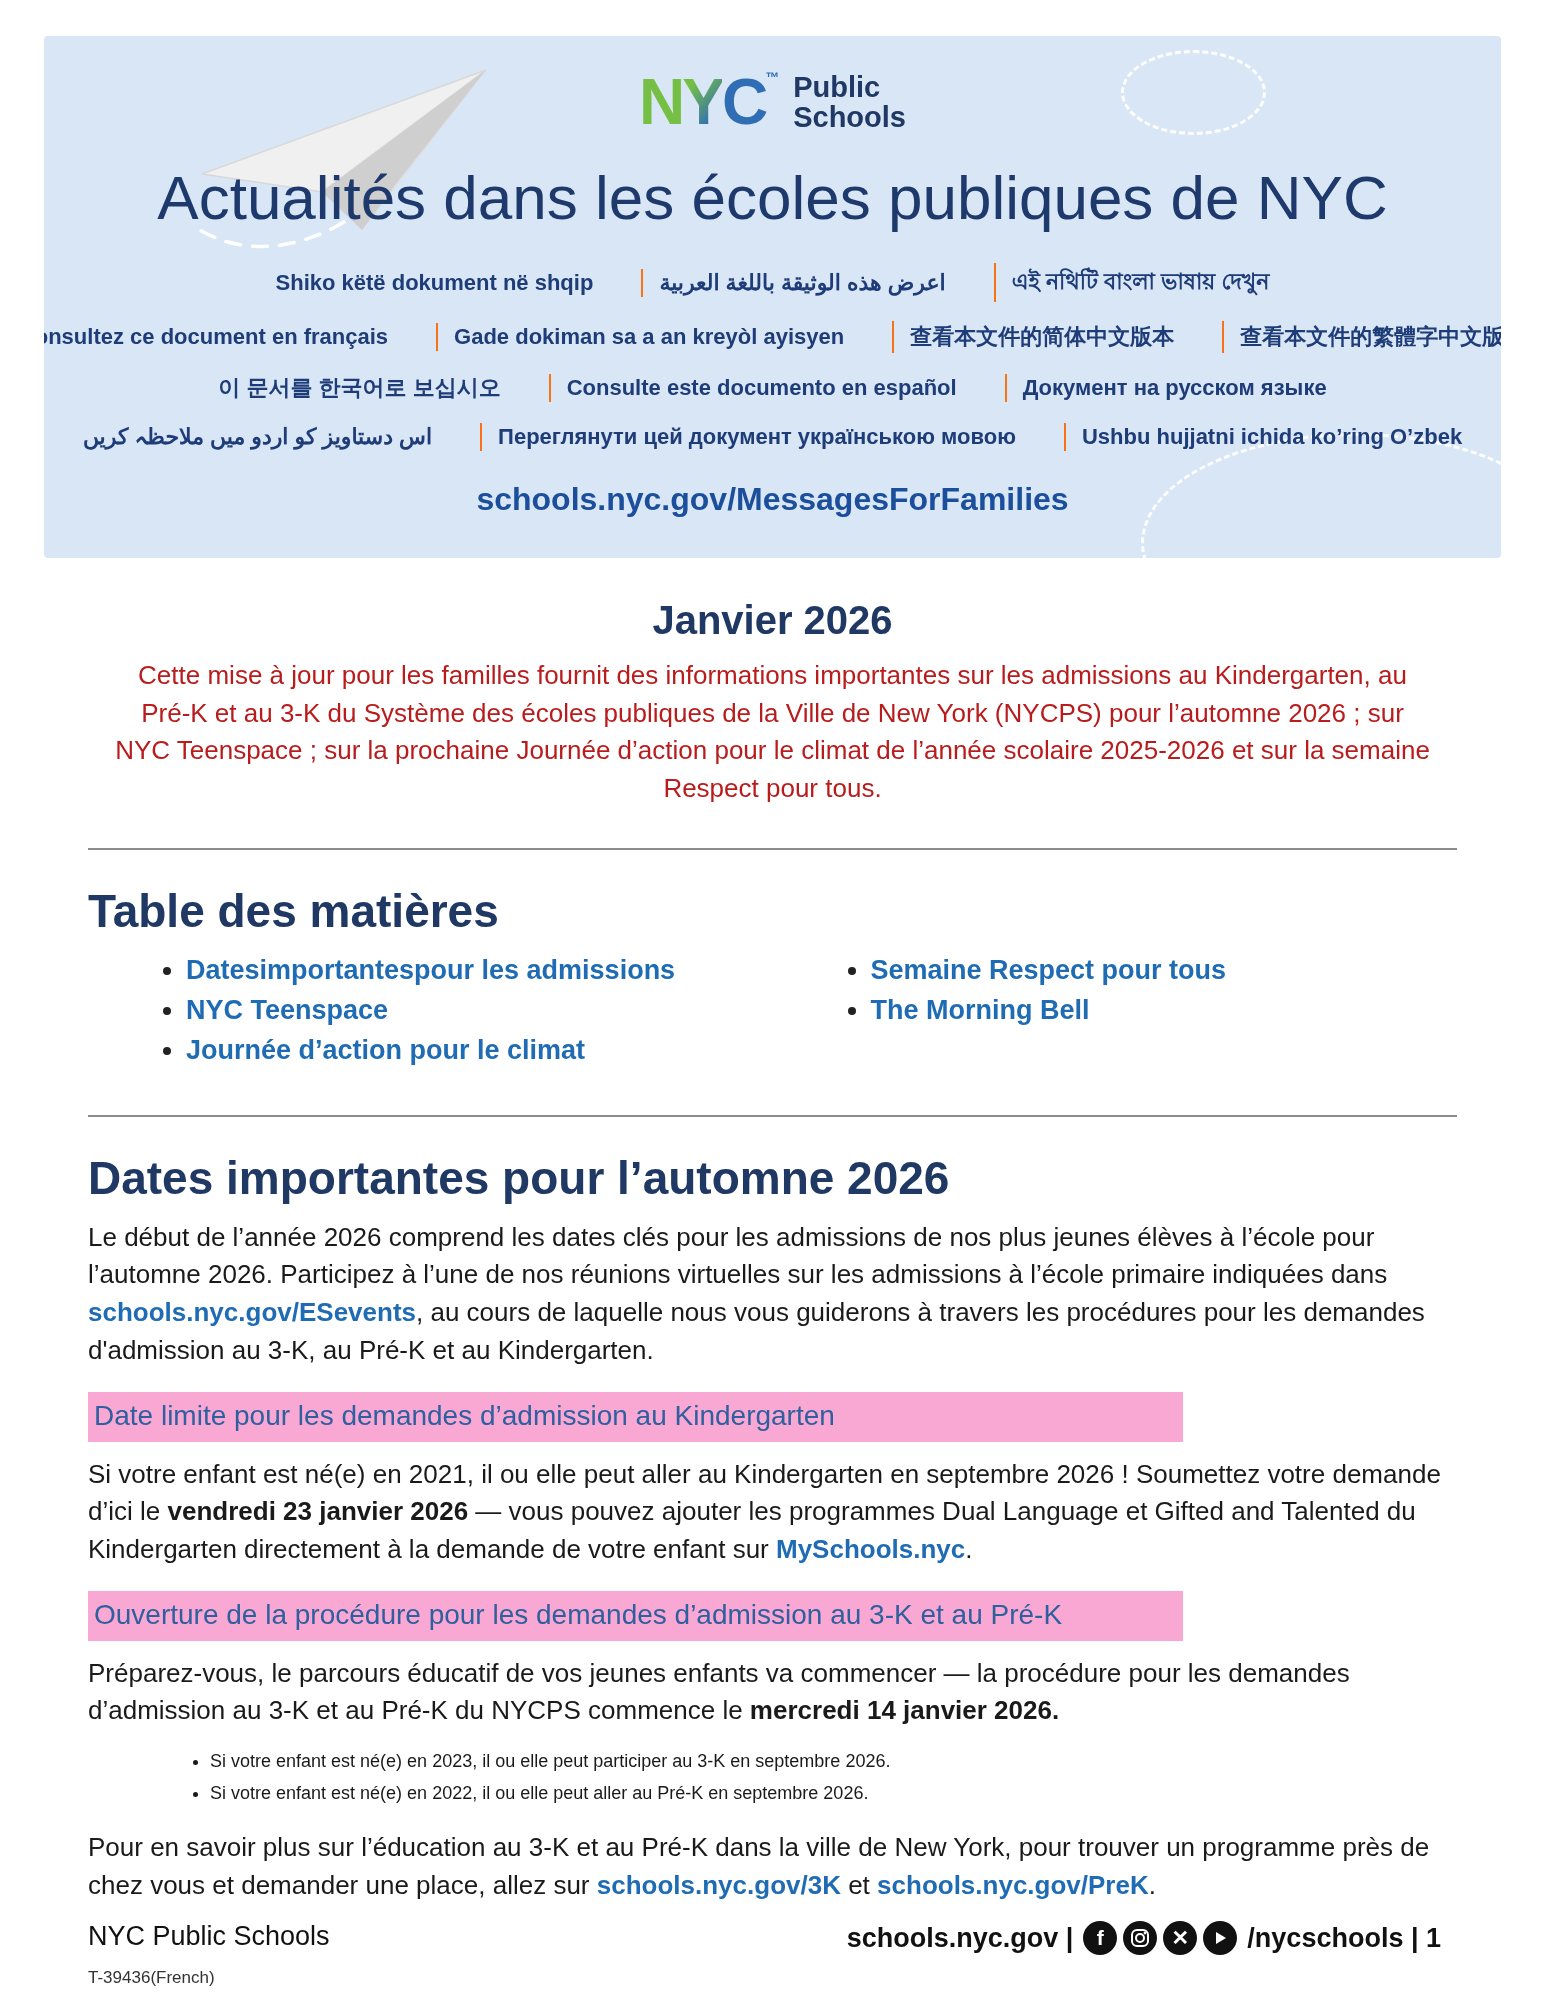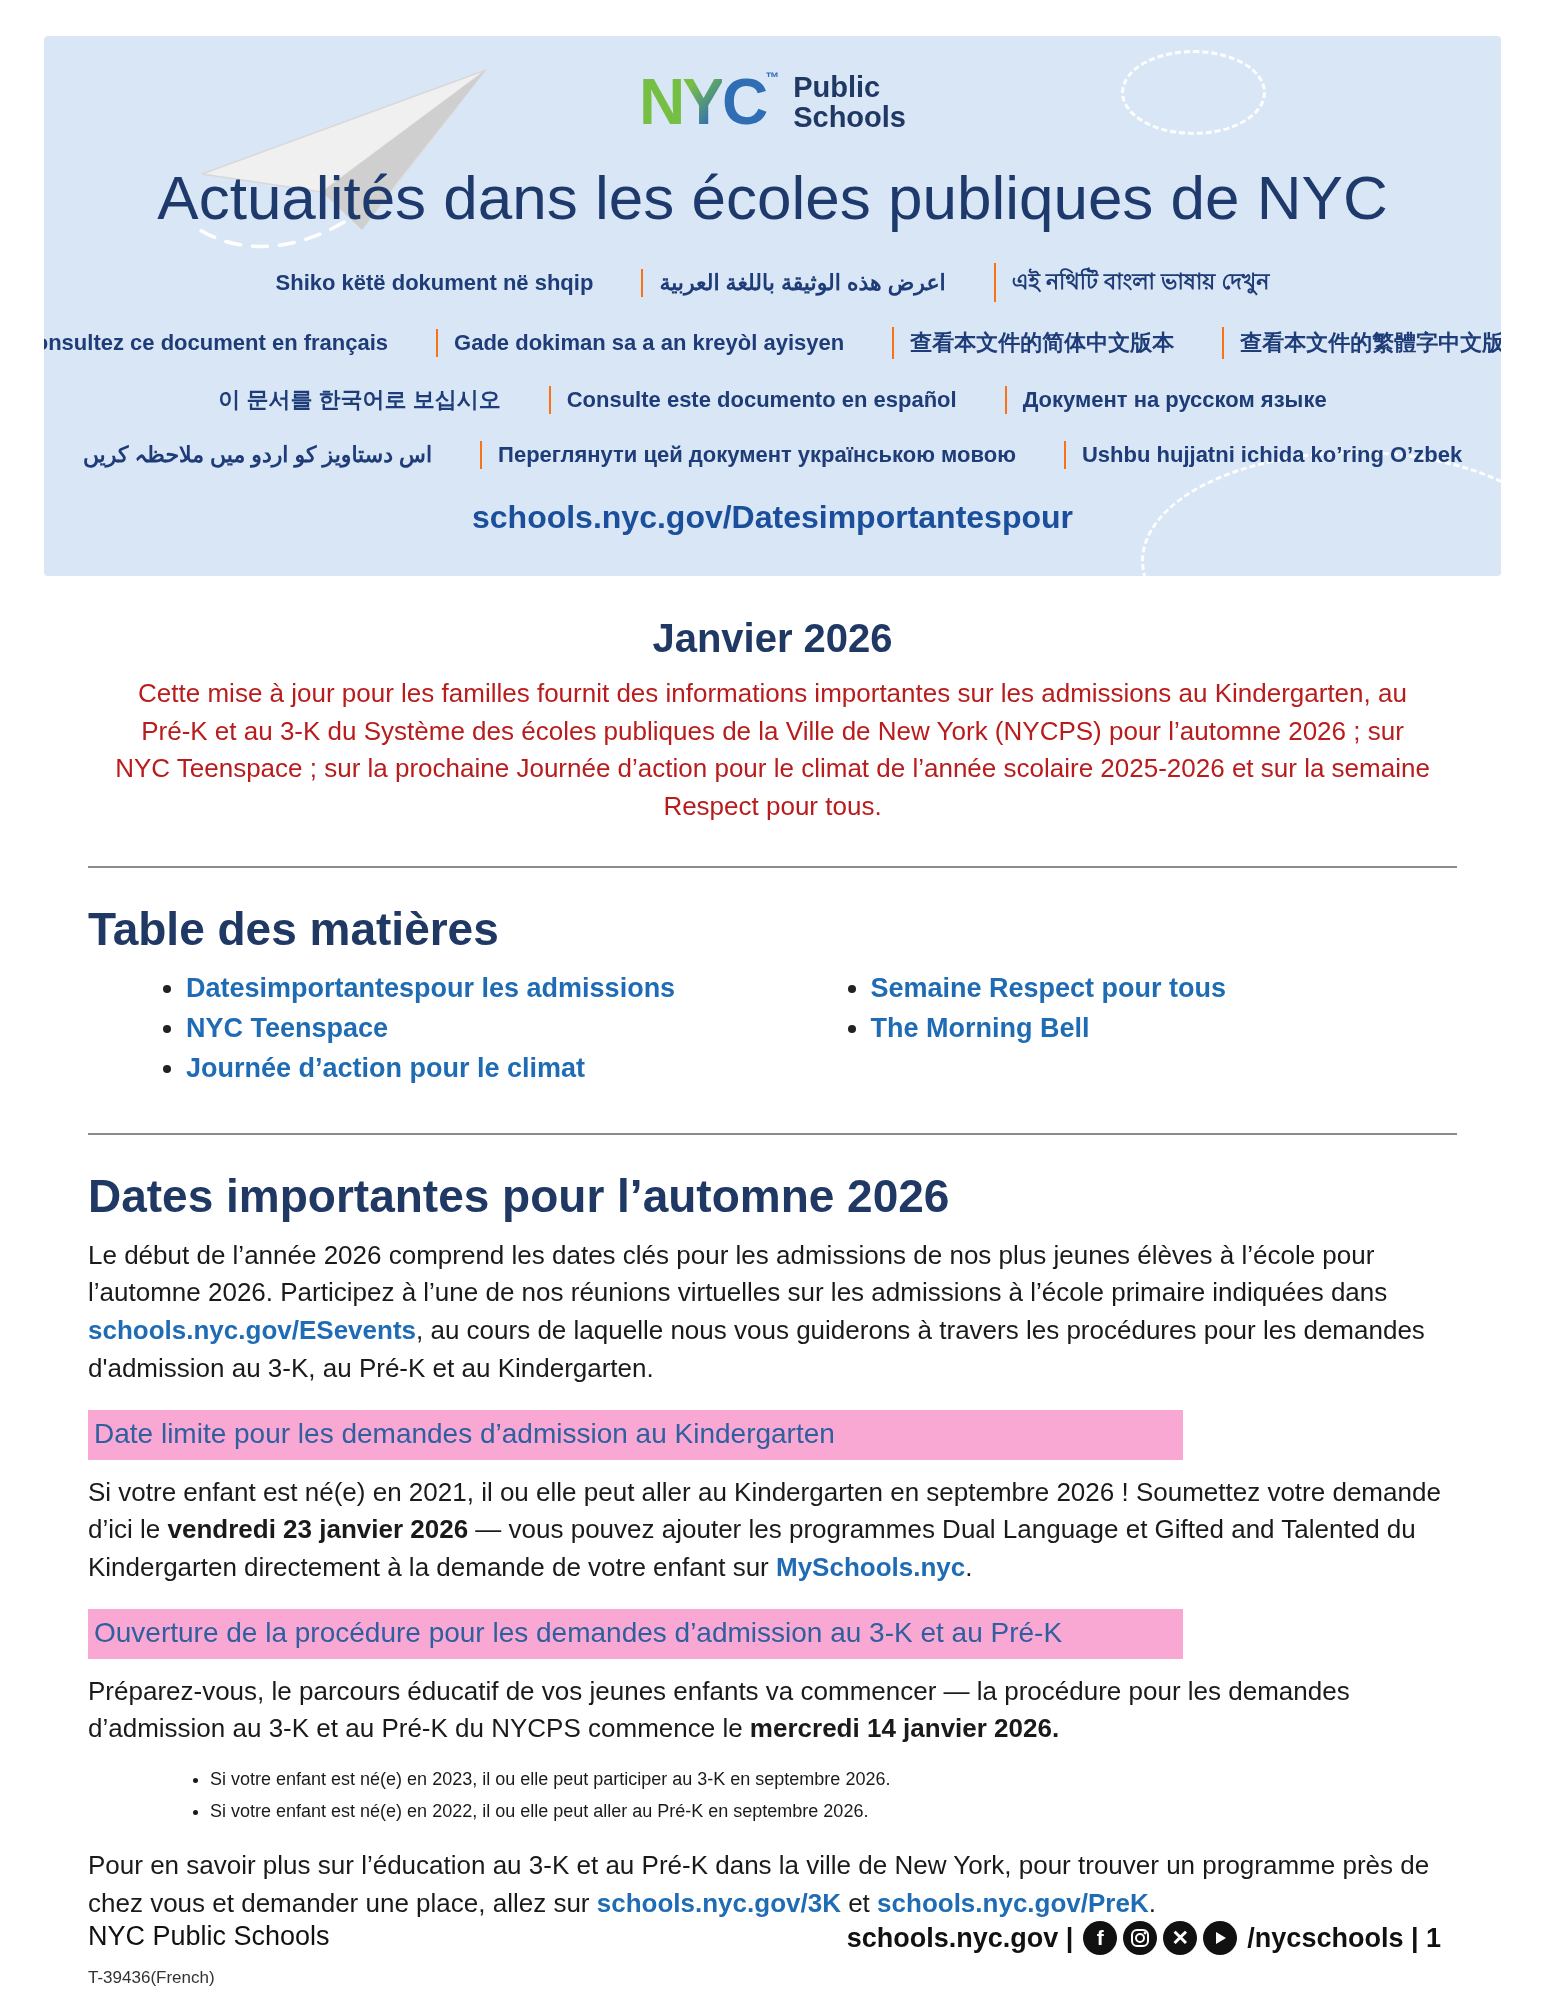--- a/index.html
+++ b/index.html
@@ -48,21 +48,21 @@
   .logo-tm { font-size: 14px; color: #2f6db5; vertical-align: top; font-weight: bold; letter-spacing: 0; }
   .logo-text { color: #1f3864; font-weight: bold; font-size: 29px; line-height: 1.05; text-align: left; }
 
   .hero-title {
     position: relative; z-index: 2;
     text-align: center; color: #1e3a6d;
     font-size: 62px; font-weight: 400;
     margin: 28px 0 0;
   }
 
-  .lang-table { position: relative; z-index: 2; margin-top: 30px; display: flex; flex-direction: column; gap: 25px; }
+  .lang-table { position: relative; z-index: 2; margin-top: 30px; display: flex; flex-direction: column; gap: 19px; }
   .lang-row { display: flex; justify-content: center; align-items: center; }
   .lang-item {
     color: #1e3c78; font-weight: bold; font-size: 22px;
     padding: 1px 16px; white-space: nowrap; cursor: pointer;
   }
   .lang-item + .lang-item { border-left: 2px solid #f97316; margin-left: 32px; }
 
   .families-link {
     position: relative; z-index: 2;
     text-align: center; margin-top: 30px;
@@ -156,21 +156,21 @@
         <span class="lang-item">Consulte este documento en español</span>
         <span class="lang-item">Документ на русском языке</span>
       </div>
       <div class="lang-row">
         <span class="lang-item">اس دستاویز کو اردو میں ملاحظہ کریں</span>
         <span class="lang-item">Переглянути цей документ українською мовою</span>
         <span class="lang-item">Ushbu hujjatni ichida ko’ring O’zbek</span>
       </div>
     </div>
 
-    <div class="families-link">schools.nyc.gov/Datesimportantespour</div>
+    <div class="families-link">schools.nyc.gov/MessagesForFamilies</div>
   </div>
 
   <main>
 
     <h2 class="month-title">Janvier 2026</h2>
     <p class="intro-text">Cette mise à jour pour les familles fournit des informations importantes sur les admissions au Kindergarten, au Pré-K et au 3-K du Système des écoles publiques de la Ville de New York (NYCPS) pour l’automne 2026 ; sur NYC Teenspace ; sur la prochaine Journée d’action pour le climat de l’année scolaire 2025-2026 et sur la semaine Respect pour tous.</p>
 
     <hr class="rule">
 
     <h2 class="toc-title">Table des matières</h2>

